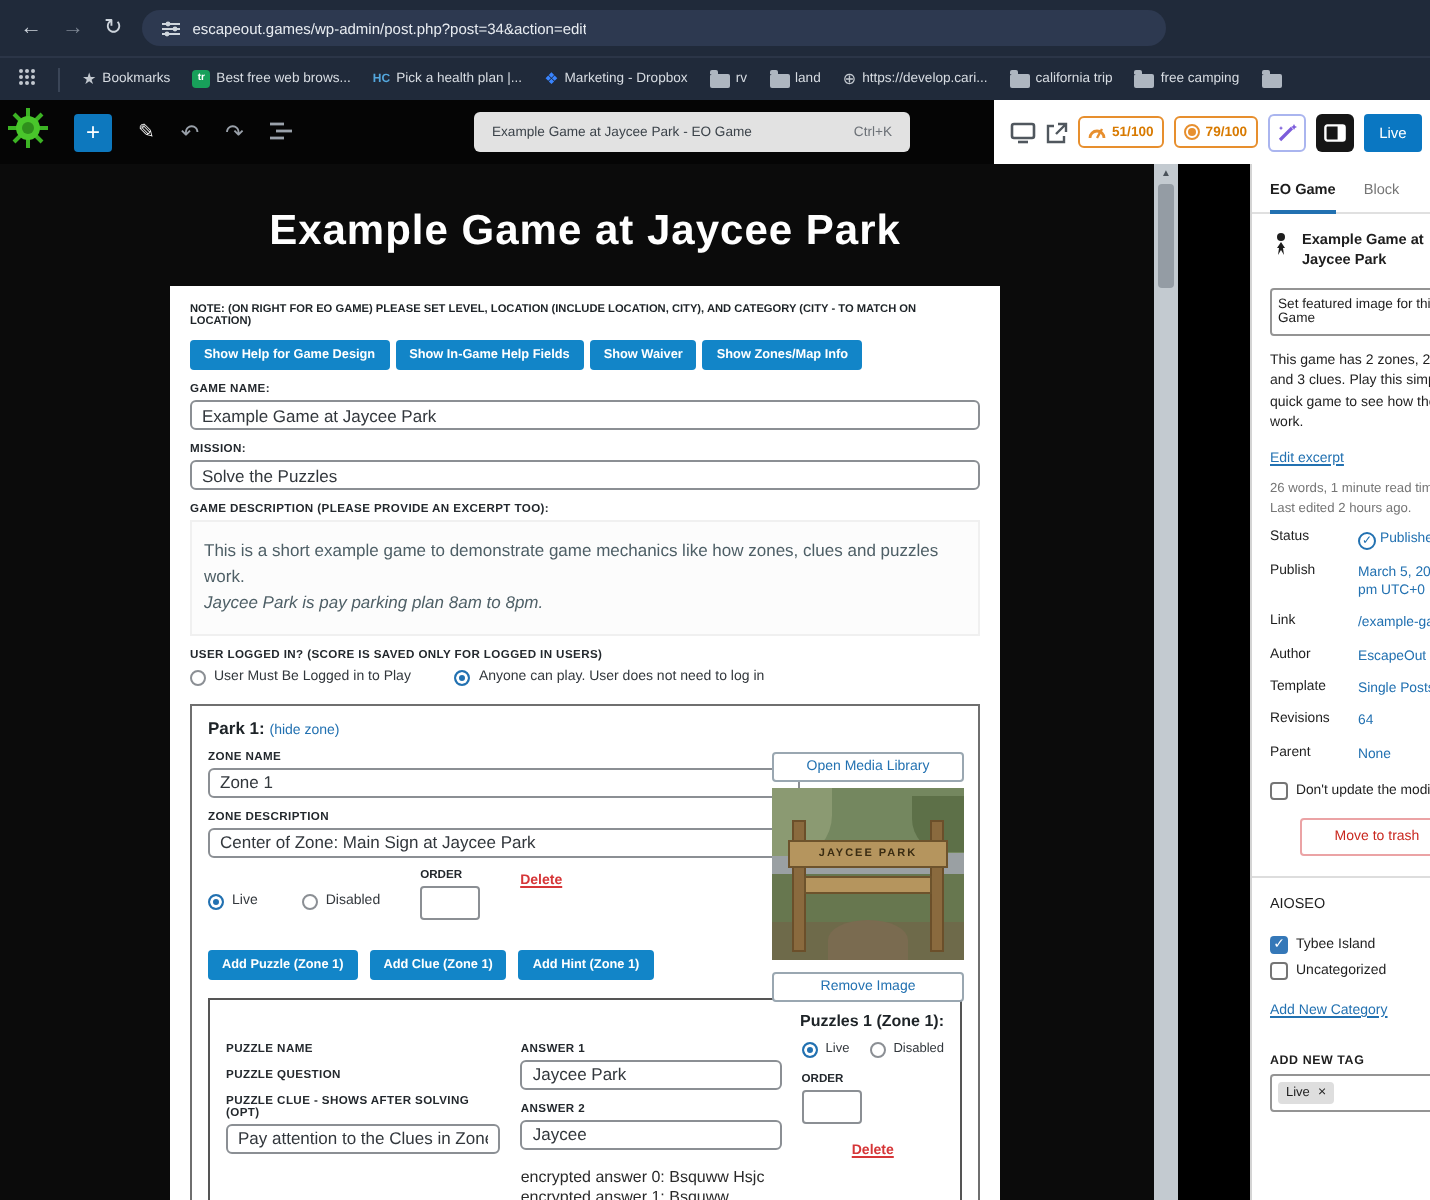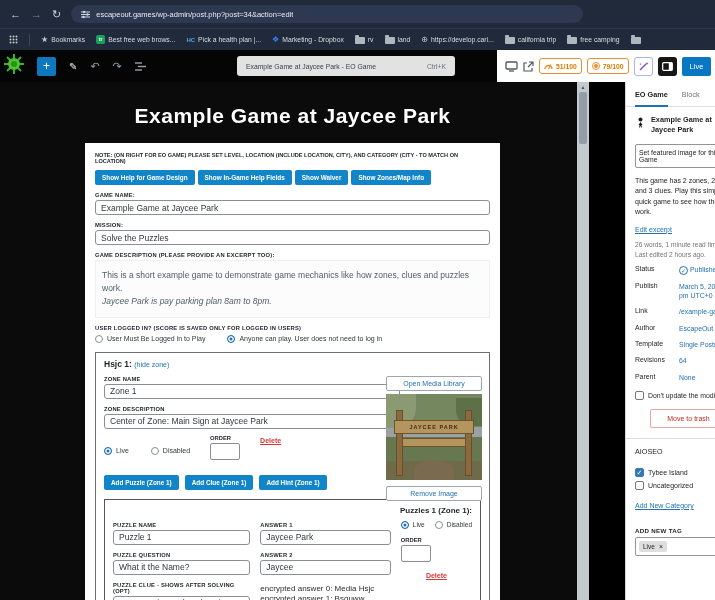--- a/index.html
+++ b/index.html
@@ -338,21 +338,21 @@
     <div class="radio-row">
       <span class="radio"></span>
       <span>User Must Be Logged in to Play</span>
       <span class="rspace"></span>
       <span class="radio on"></span>
       <span>Anyone can play. User does not need to log in</span>
     </div>
 
     <div class="zone-box">
       <div class="zone-head">
-        <span>Hsjc 1:</span>
+        <span>Park 1:</span>
         <span class="hide-link">(hide zone)</span>
       </div>
 
       <div class="zone-main">
         <div class="flabel">ZONE NAME</div>
         <input class="tinput" value="Zone 1" style="">
 
         <div class="flabel">ZONE DESCRIPTION</div>
         <input class="tinput" value="Center of Zone: Main Sign at Jaycee Park" style="">
 
@@ -390,33 +390,31 @@
           <div class="board2"></div>
         </div>
         <button class="media-btn">Remove Image</button>
       </div>
 
       <div class="puzzle-box">
         <div class="pz-head">Puzzles 1 (Zone 1):</div>
         <div class="pz-grid">
           <div class="pz-col1">
             <div class="flabel">PUZZLE NAME</div>
-            <input class="tinput" value="Puzzle 1" style="">
             <div class="flabel">PUZZLE QUESTION</div>
-            <input class="tinput" value="What it the Name?" style="">
             <div class="flabel">PUZZLE CLUE - SHOWS AFTER SOLVING (OPT)</div>
             <input class="tinput" value="Pay attention to the Clues in Zone 2" style="">
           </div>
           <div class="pz-col2">
             <div class="flabel">ANSWER 1</div>
             <input class="tinput" value="Jaycee Park" style="">
             <div class="flabel">ANSWER 2</div>
             <input class="tinput" value="Jaycee" style="">
             <div class="enc">
-              <div>encrypted answer 0: Media Hsjc</div>
+              <div>encrypted answer 0: Bsquww Hsjc</div>
               <div>encrypted answer 1: Bsquww</div>
             </div>
 
           </div>
           <div class="pz-col3 center">
             <div class="radio-row pz3-radios">
               <span class="radio on"></span>
               <span>Live</span>
               <span class="radio" style="margin-left:6px;"></span>
               <span>Disabled</span>

